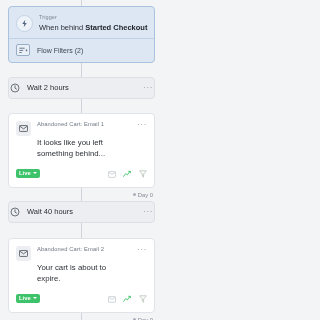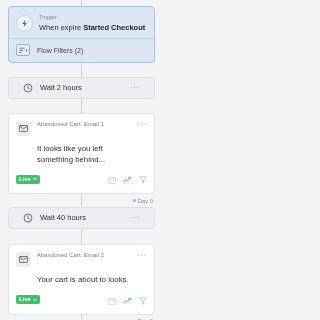--- a/index.html
+++ b/index.html
@@ -119,21 +119,21 @@
   .gap-sm { height: 14px; }
   .gap-md { height: 15px; }
 
   
   .wait-card {
     background: #eceef1;
     border: 1px solid #dcdfe4;
     border-radius: 4px;
     display: flex;
     align-items: center;
-    padding: 0 14px;
+    padding: 0 1px;
     height: 22px;
     gap: 7px;
   }
 
   .clock-icon { flex: 0 0 auto; display: block; }
 
   .wait-label {
     flex: 1 1 auto;
     font-size: 7.5px;
     color: #2b2f36;
@@ -182,21 +182,21 @@
     color: #6f7883;
     line-height: 8px;
     letter-spacing: 0.1px;
     white-space: nowrap;
   }
 
   .email-subject {
     font-size: 7.8px;
     color: #2b2f36;
     line-height: 10.5px;
-    margin-top: 16px;
+    margin-top: 10px;
   }
 
   .email-dots {
     flex: 0 0 auto;
     color: #9aa1ab;
     font-size: 8px;
     letter-spacing: 0.6px;
     line-height: 8px;
     margin-top: 1px;
     user-select: none;
@@ -267,21 +267,21 @@
 
   <div class="trigger-card">
     <div class="trigger-main">
       <span class="bolt-badge">
         <svg width="9" height="9" viewBox="0 0 12 12">
           <path d="M7 1 L3 6.6 L5.6 6.6 L5 11 L9 5.2 L6.4 5.2 Z" fill="#59687c"></path>
         </svg>
       </span>
       <div class="trigger-text">
         <div class="trigger-label">Trigger</div>
-        <div class="trigger-sentence"><span>When expire </span><b>Started Checkout</b></div>
+        <div class="trigger-sentence"><span>When behind </span><b>Started Checkout</b></div>
       </div>
     </div>
     <div class="trigger-divider"></div>
     <div class="trigger-filters">
       <span class="filter-icon-box">
         <svg width="9" height="7" viewBox="0 0 12 9">
           <rect x="0.5" y="0.8" width="7" height="1.2" fill="#5d6b7d"></rect>
           <rect x="0.5" y="3.7" width="5" height="1.2" fill="#5d6b7d"></rect>
           <rect x="0.5" y="6.6" width="3" height="1.2" fill="#5d6b7d"></rect>
           <path d="M9.2 2.6 L11.4 4.3 L9.2 6 Z" fill="#5d6b7d"></path>
@@ -368,21 +368,21 @@
   <div class="email-card">
     <div class="email-head">
       <span class="env-badge">
         <svg width="9" height="7" viewBox="0 0 12 9">
           <rect x="0.6" y="0.6" width="10.8" height="7.8" rx="1" fill="none" stroke="#4a515b" stroke-width="1.1"></rect>
           <path d="M0.9 1.3 L6 5 L11.1 1.3" fill="none" stroke="#4a515b" stroke-width="1.1"></path>
         </svg>
       </span>
       <div class="email-body">
         <div class="email-title">Abandoned Cart: Email 2</div>
-        <div class="email-subject">Your cart is about to looks.</div>
+        <div class="email-subject">Your cart is about to expire.</div>
       </div>
       <span class="email-dots">···</span>
     </div>
     <div class="email-foot">
       <span class="live-badge">
         <span>Live</span>
         <span class="live-caret"></span>
       </span>
       <span class="foot-icons">
         <span>

